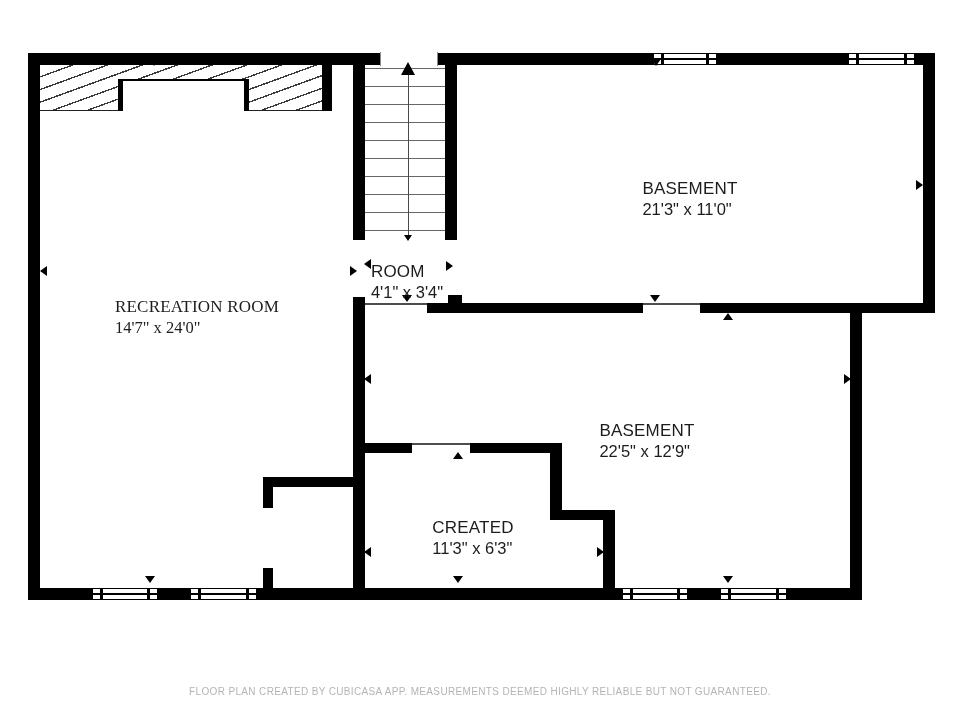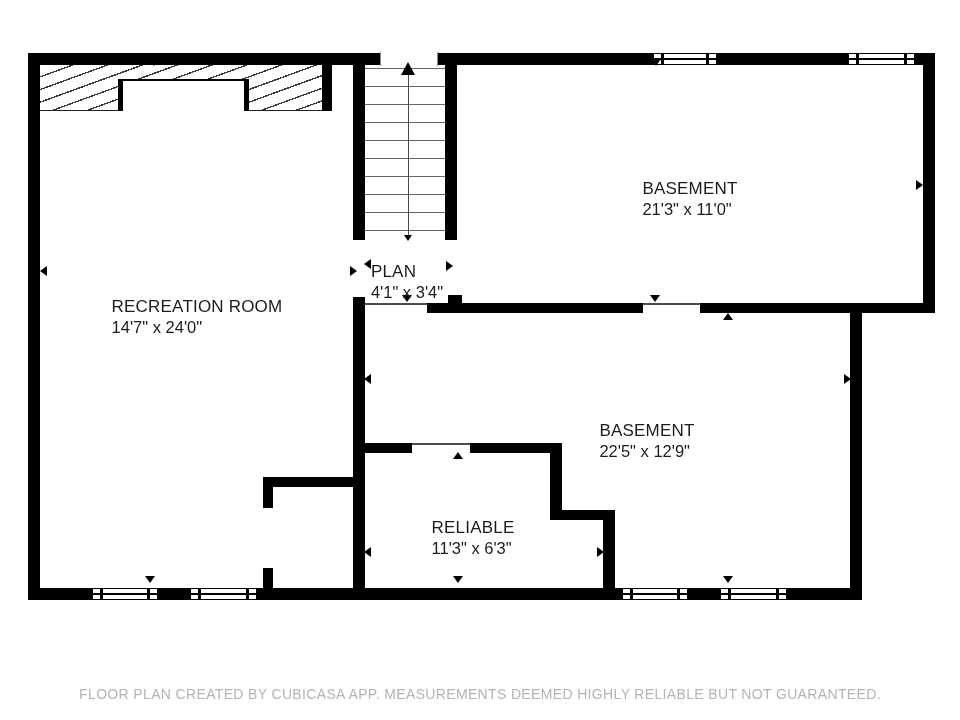--- a/index.html
+++ b/index.html
@@ -21,21 +21,21 @@
   .hatchbox{position:absolute;background:#fff;box-sizing:border-box;
     border-top:2px solid #000;border-left:5px solid #000;border-right:5px solid #000;}
   .tread{position:absolute;height:1.3px;background:var(--tread,#666);}
   .railline{position:absolute;width:1.3px;background:#4a4a4a;}
   .arr{position:absolute;width:0;height:0;}
   .room-label{position:absolute;transform:translate(-50%,-50%);text-align:left;
     color:var(--text,#1c1c1c);white-space:nowrap;}
   .room-name{font-size:17px;line-height:21px;letter-spacing:.2px;}
   .room-dims{font-size:16.5px;line-height:21px;}
   .footer{position:absolute;left:0;right:0;top:686px;text-align:center;
-    font-size:14px;letter-spacing:.35px;color:var(--footer,#b4b4b4);}
+    font-size:10px;letter-spacing:.35px;color:var(--footer,#b4b4b4);}
 </style>
 </head>
 <body>
 
 <div class="canvas" style="--wall: #000000; --thin: #4d4d4d; --tread: #666666; --text: #1c1c1c; --footer: #b4b4b4; --bg: #ffffff;">
   <div class="footer">FLOOR PLAN CREATED BY CUBICASA APP. MEASUREMENTS DEEMED HIGHLY RELIABLE BUT NOT GUARANTEED.</div>
 <div class="wall" style="left: 28px; top: 53px; width: 907px; height: 12px;"></div>
     <div class="wall" style="left: 28px; top: 53px; width: 12px; height: 547px;"></div>
     <div class="wall" style="left: 28px; top: 588px; width: 834px; height: 12px;"></div>
     <div class="wall" style="left: 923px; top: 53px; width: 12px; height: 260px;"></div>
@@ -115,33 +115,33 @@
     <div class="arr" style="border-left: 5px solid transparent; border-right: 5px solid transparent; border-bottom: 7px solid rgb(0, 0, 0); left: 723px; top: 313px;"></div>
     <div class="arr" style="border-top: 5px solid transparent; border-bottom: 5px solid transparent; border-left: 7px solid rgb(0, 0, 0); left: 916px; top: 180px;"></div>
     <div class="arr" style="border-top: 5px solid transparent; border-bottom: 5px solid transparent; border-left: 7px solid rgb(0, 0, 0); left: 844px; top: 374px;"></div>
     <div class="arr" style="border-top: 5px solid transparent; border-bottom: 5px solid transparent; border-right: 7px solid rgb(0, 0, 0); left: 364px; top: 374px;"></div>
     <div class="arr" style="border-left: 5px solid transparent; border-right: 5px solid transparent; border-bottom: 7px solid rgb(0, 0, 0); left: 453px; top: 452px;"></div>
     <div class="arr" style="border-top: 5px solid transparent; border-bottom: 5px solid transparent; border-right: 7px solid rgb(0, 0, 0); left: 364px; top: 547px;"></div>
     <div class="arr" style="border-top: 5px solid transparent; border-bottom: 5px solid transparent; border-left: 7px solid rgb(0, 0, 0); left: 597px; top: 547px;"></div>
     <div class="arr" style="border-left: 5px solid transparent; border-right: 5px solid transparent; border-top: 7px solid rgb(0, 0, 0); left: 453px; top: 576px;"></div>
     <div class="arr" style="border-left: 5px solid transparent; border-right: 5px solid transparent; border-top: 7px solid rgb(0, 0, 0); left: 145px; top: 576px;"></div>
     <div class="arr" style="border-left: 5px solid transparent; border-right: 5px solid transparent; border-top: 7px solid rgb(0, 0, 0); left: 723px; top: 576px;"></div>
-    <div class="room-label" style="left: 197px; top: 317px;">
+    <div class="room-label" style="left: 197px; top: 317px; font-family: Liberation Serif, serif;">
       <div class="room-name">RECREATION ROOM</div>
       <div class="room-dims">14'7" x 24'0"</div>
     </div>
     <div class="room-label" style="left: 407px; top: 282px;">
-      <div class="room-name">PLAN</div>
+      <div class="room-name">ROOM</div>
       <div class="room-dims">4'1" x 3'4"</div>
     </div>
     <div class="room-label" style="left: 690px; top: 199px;">
       <div class="room-name">BASEMENT</div>
       <div class="room-dims">21'3" x 11'0"</div>
     </div>
     <div class="room-label" style="left: 647px; top: 441px;">
       <div class="room-name">BASEMENT</div>
       <div class="room-dims">22'5" x 12'9"</div>
     </div>
     <div class="room-label" style="left: 473px; top: 538px;">
-      <div class="room-name">RELIABLE</div>
+      <div class="room-name">CREATED</div>
       <div class="room-dims">11'3" x 6'3"</div>
     </div>
   </div>
 
 </body></html>

